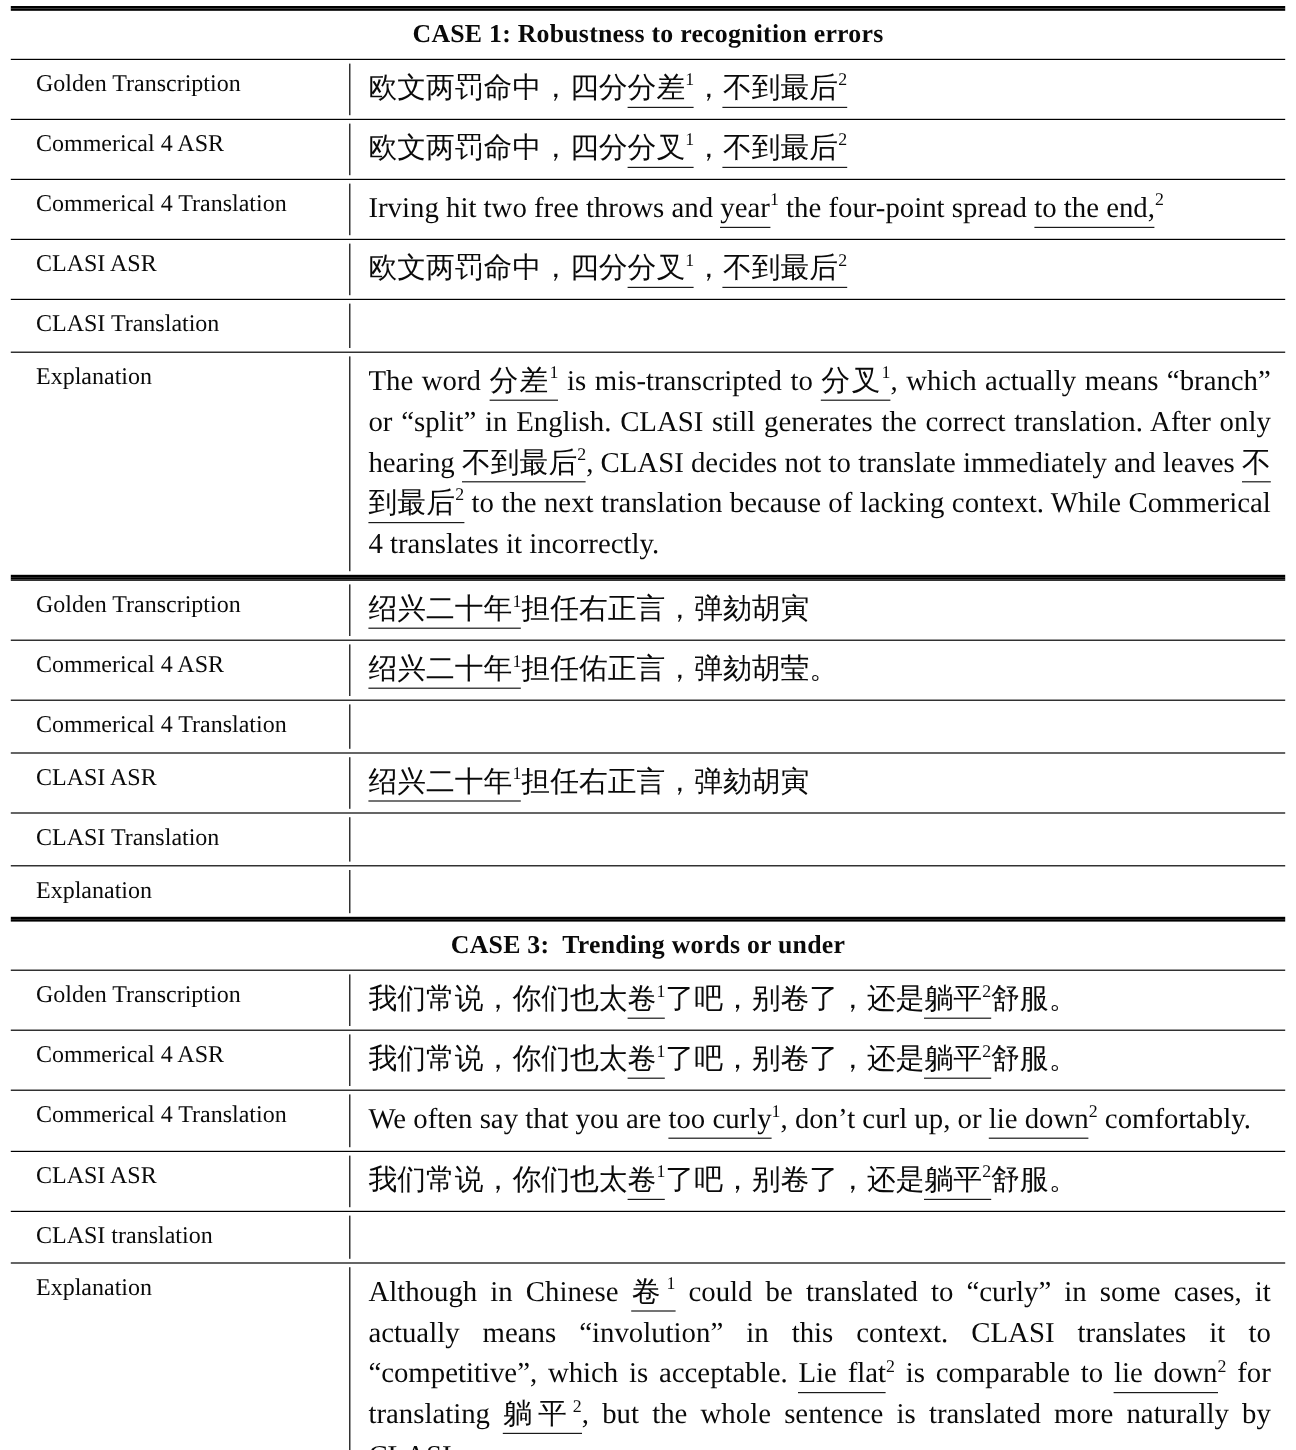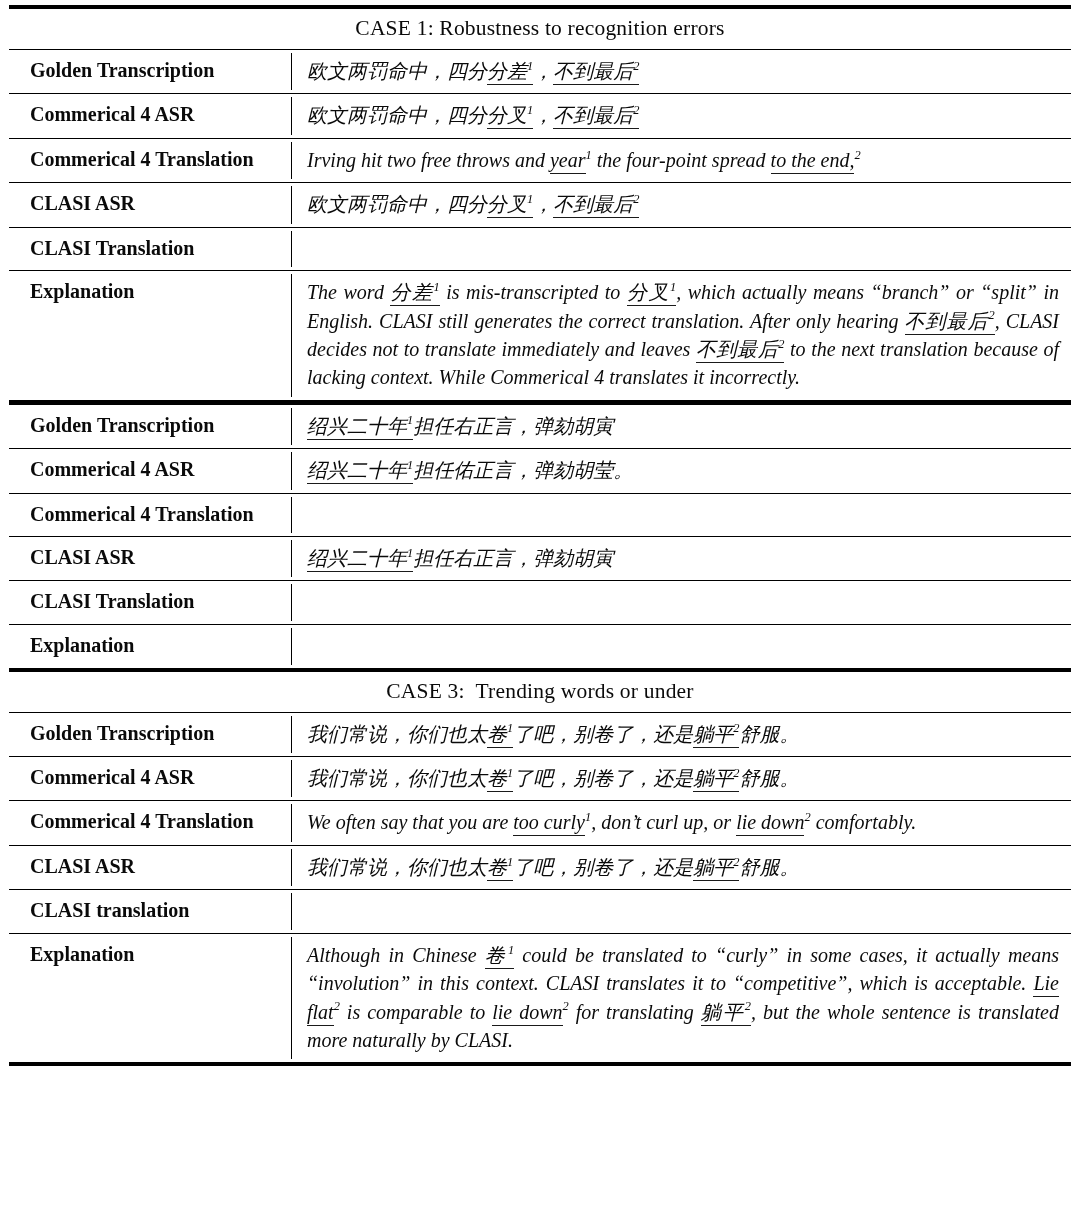--- a/index.html
+++ b/index.html
@@ -20,50 +20,48 @@
     height: 4px;
     border-top: 2px solid #000;
     border-bottom: 2px solid #000;
   }
   .rule.single {
     height: 0;
     border-top: 1.5px solid #000;
   }
   .case-title {
     text-align: center;
-    font-weight: normal;
+    font-weight: bold;
     font-size: 21.5px;
     padding: 7px 10px 8px 10px;
     white-space: pre-wrap;
     letter-spacing: 0.2px;
   }
   .row {
     display: flex;
     align-items: stretch;
   }
   .row-label {
     flex: 0 0 282px;
     padding: 7px 8px 8px 21px;
     font-size: 20px;
     line-height: 1.38;
     white-space: nowrap;
-    font-weight: bold;
   }
   .col-divider {
     flex: 0 0 0px;
     border-left: 1.5px solid #000;
     margin: 3px 0;
   }
   .row-content {
     flex: 1 1 auto;
     padding: 7px 12px 8px 15px;
-    font-size: 20px;
+    font-size: 24px;
     line-height: 1.42;
     text-align: justify;
-    font-style: italic;
   }
   .u {
     border-bottom: 1.4px solid #1a1a1a;
     padding-bottom: 2px;
   }
   sup {
     font-size: 0.62em;
     line-height: 0;
     position: relative;
     top: -0.05em;

